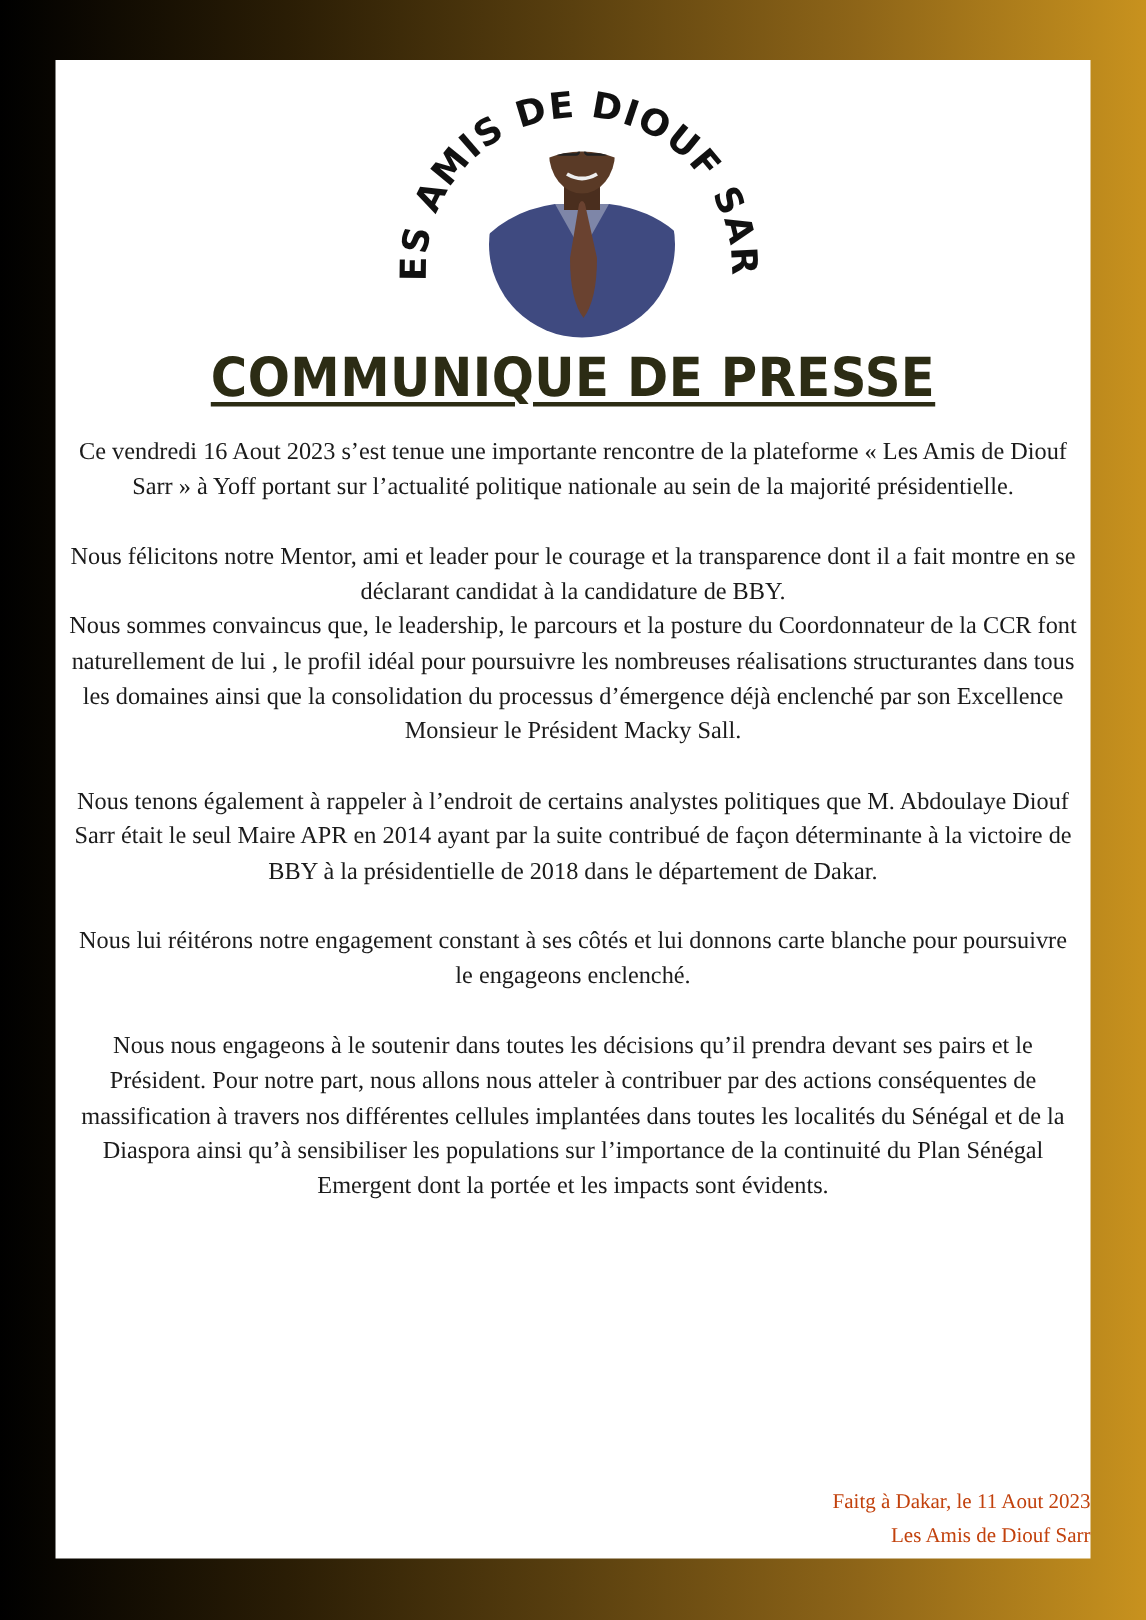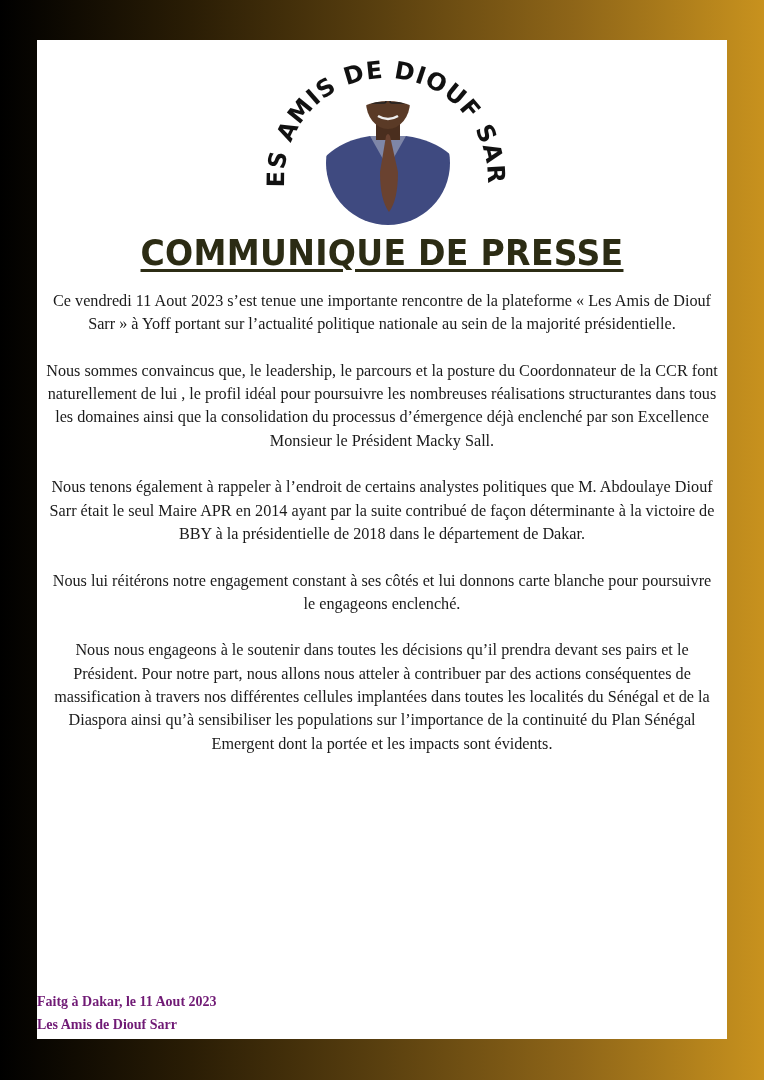--- a/index.html
+++ b/index.html
@@ -27,21 +27,21 @@
     }
     .body-text {
       position: absolute; left: 8px; right: 8px; top: 250px;
       text-align: center; color: #1b1b1b;
       font-size: 16.2px; line-height: 23.3px;
     }
     .body-text p { margin: 0 0 23.3px 0; }
     .body-text p.tight { margin-bottom: 0; }
     .sign {
       position: absolute; left: 0; right: 0; top: 950px;
-      text-align: left; font-weight: bold; color: #701a75;
+      text-align: right; font-weight: normal; color: #c2410c;
       font-size: 14px; line-height: 23px;
     }
   </style>
 </head>
 <body>
 
 <div class="panel">
 
   <div class="logo">
     <svg width="260" height="190" viewBox="0 0 260 190">
@@ -75,21 +75,22 @@
       </g>
       <text font-family="DejaVu Sans, sans-serif" font-weight="bold" font-size="24" fill="#111" letter-spacing="1">
         <textPath href="#arc" startOffset="50%" text-anchor="middle">LES AMIS DE DIOUF SARR</textPath>
       </text>
     </svg>
   </div>
 
   <div class="title">COMMUNIQUE DE PRESSE</div>
 
   <div class="body-text">
-    <p>Ce vendredi 11 Aout 2023 s’est tenue une importante rencontre de la plateforme « Les Amis de Diouf Sarr » à Yoff portant sur l’actualité politique nationale au sein de la majorité présidentielle.</p>
+    <p>Ce vendredi 16 Aout 2023 s’est tenue une importante rencontre de la plateforme « Les Amis de Diouf Sarr » à Yoff portant sur l’actualité politique nationale au sein de la majorité présidentielle.</p>
+    <p class="tight">Nous félicitons notre Mentor, ami et leader pour le courage et la transparence dont il a fait montre en se déclarant candidat à la candidature de BBY.</p>
     <p>Nous sommes convaincus que, le leadership, le parcours et la posture du Coordonnateur de la CCR font  naturellement de lui , le profil idéal pour poursuivre les nombreuses réalisations structurantes dans tous les domaines ainsi que la consolidation du processus d’émergence déjà enclenché par son Excellence Monsieur le Président Macky Sall.</p>
     <p>Nous tenons également à rappeler à l’endroit de certains analystes politiques que M. Abdoulaye Diouf Sarr était le seul Maire APR en 2014 ayant par la suite contribué de façon déterminante à la victoire de BBY à la présidentielle de 2018 dans le département de Dakar.</p>
     <p>Nous lui réitérons notre engagement constant à ses côtés et lui donnons carte blanche pour poursuivre le engageons enclenché.</p>
     <p>Nous nous engageons à le soutenir dans toutes les décisions qu’il prendra devant ses pairs et le Président. Pour notre part, nous allons nous atteler à contribuer par des actions conséquentes de massification à travers nos différentes cellules implantées dans toutes les localités du Sénégal et de la Diaspora ainsi qu’à sensibiliser les populations sur l’importance de la continuité du Plan Sénégal Emergent dont la portée et les impacts sont évidents.</p>
   </div>
 
   <div class="sign">
     <div>Faitg à Dakar, le 11 Aout 2023</div>
     <div>Les Amis de Diouf Sarr</div>
   </div>

